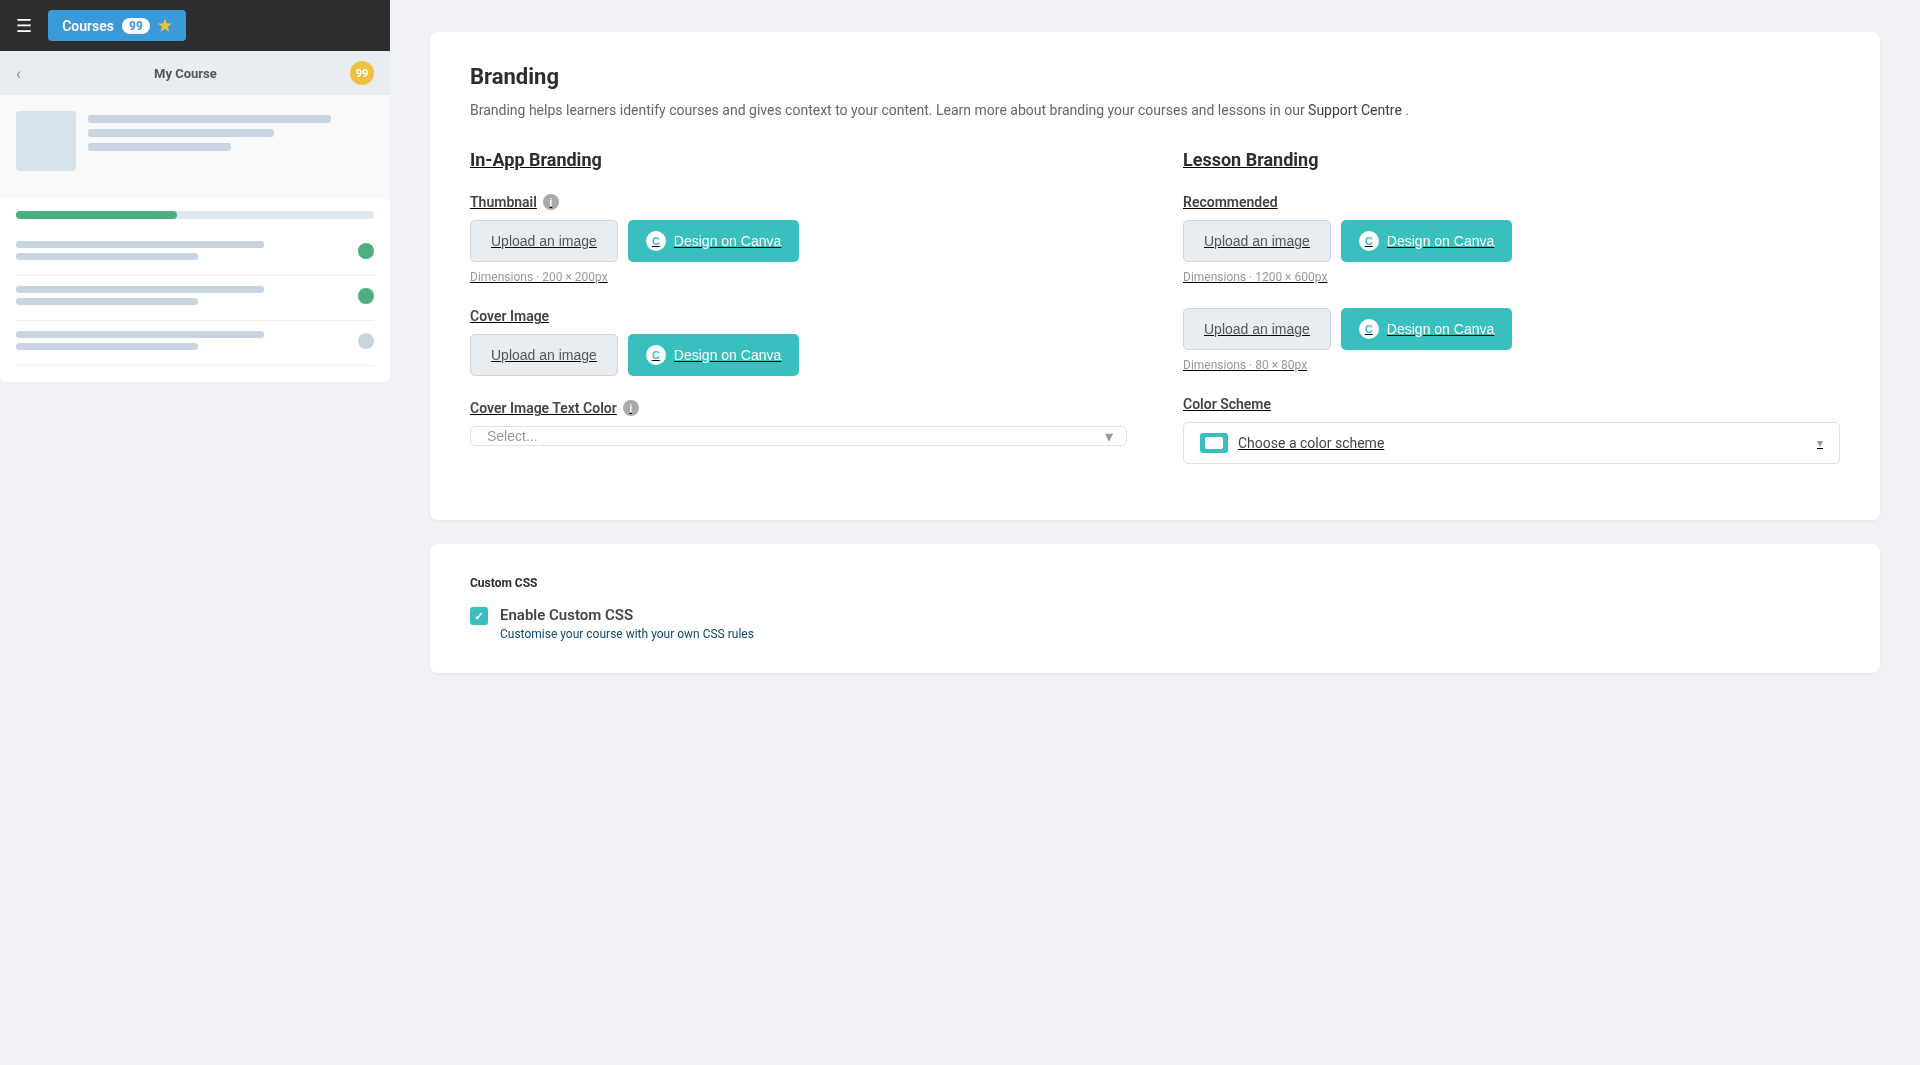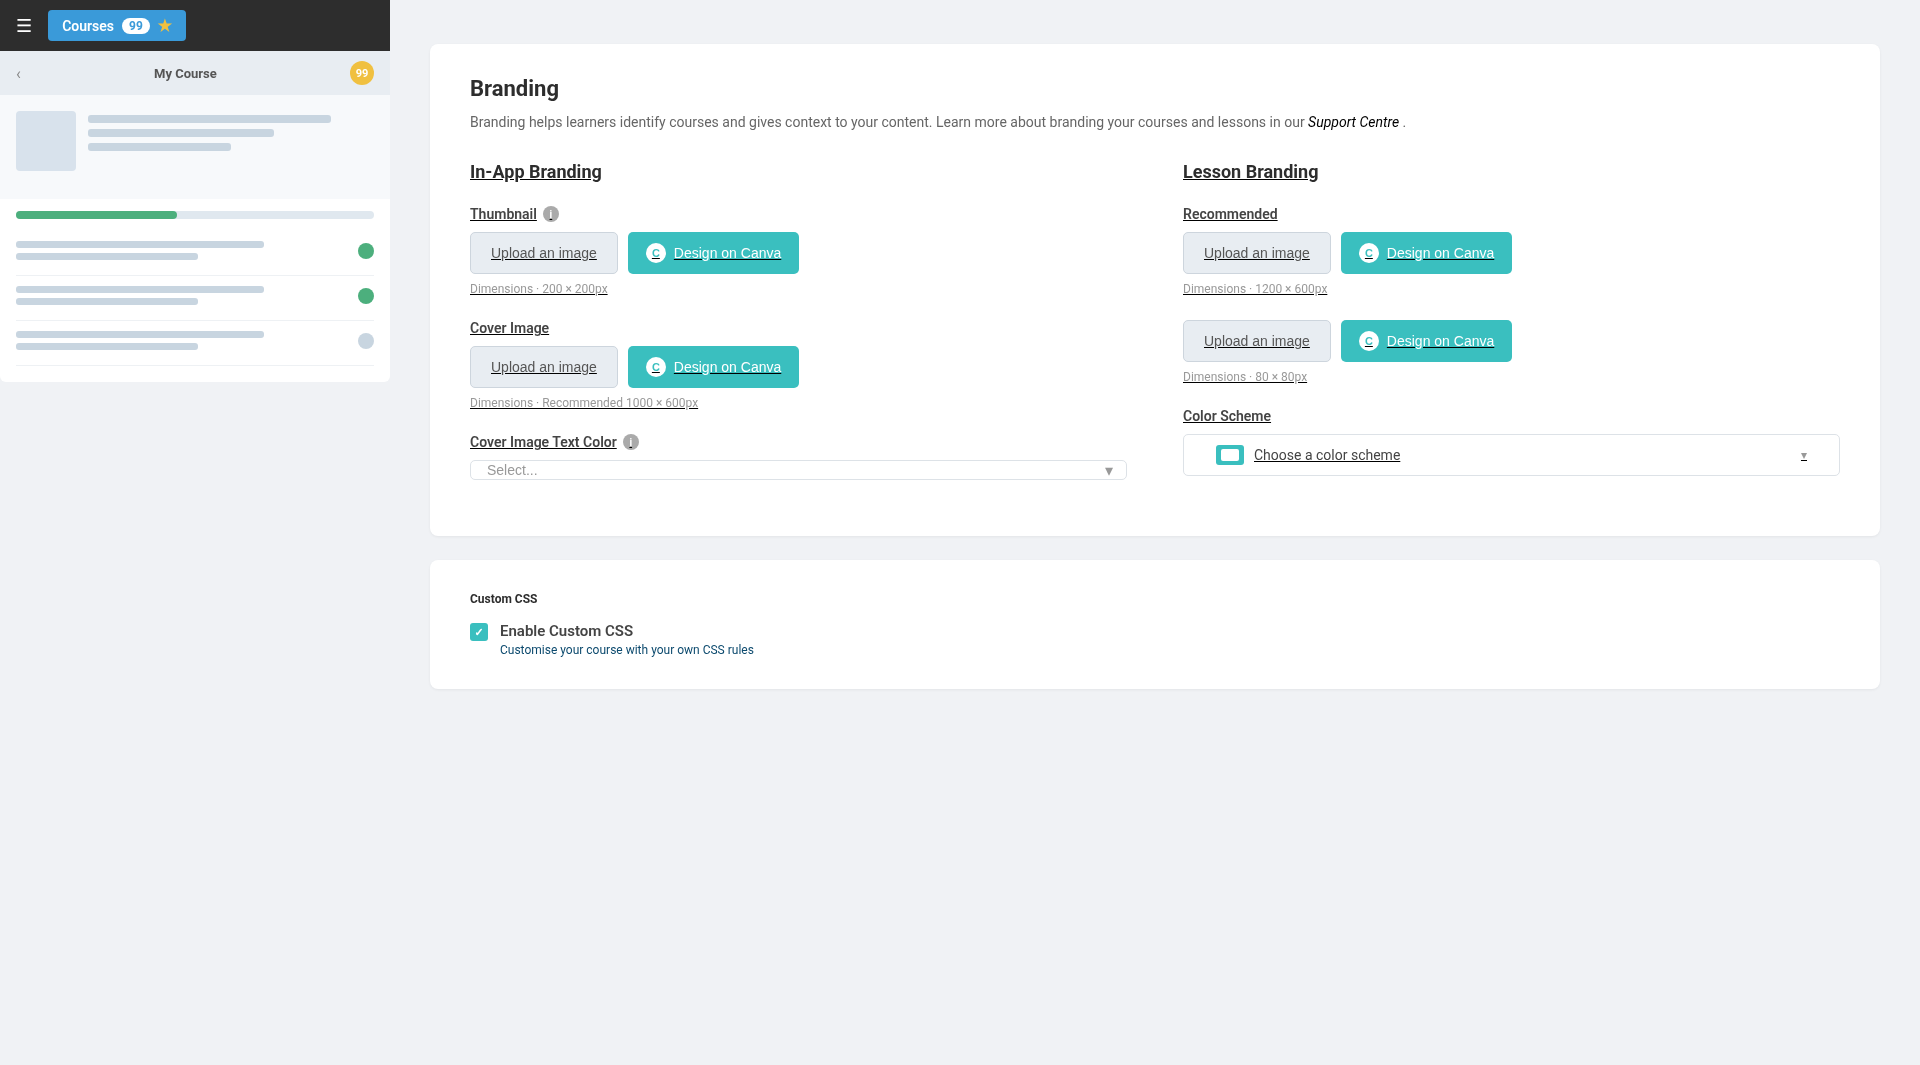--- a/index.html
+++ b/index.html
@@ -186,41 +186,39 @@
       padding: 32px 40px;
       overflow-y: auto;
     }
 
     .section-card {
       background: white;
       border-radius: 8px;
       padding: 32px 40px;
       margin-bottom: 24px;
       box-shadow: 0 1px 3px rgba(0,0,0,0.06);
-      margin-top: 12px;
     }
 
     .section-title {
       font-size: 22px;
       font-weight: 700;
       color: #2d2d2d;
       margin-bottom: 10px;
     }
 
     .section-description {
       font-size: 14px;
       color: #666;
       line-height: 1.6;
       margin-bottom: 28px;
     }
 
     .support-link {
-      color: #000000;
+      color: #404040;
       text-decoration: none;
-      font-style: italic;
     }
 
     .branding-grid {
       display: grid;
       grid-template-columns: 1fr 1fr;
       gap: 56px;
       text-decoration: underline;
     }
 
     .branding-column-title {
@@ -333,21 +331,21 @@
       color: #999;
       pointer-events: none;
     }
 
     .color-scheme-wrapper {
       position: relative;
     }
 
     .color-scheme-inner {
       width: 100%;
-      padding: 10px 32px;
+      padding: 10px 16px;
       border: 1px solid #dde2e7;
       border-radius: 5px;
       background: white;
       display: flex;
       align-items: center;
       gap: 10px;
       cursor: pointer;
     }
 
     .color-scheme-icon {
@@ -519,21 +517,20 @@
           <div class="field-label">
             <span>Cover Image</span>
           </div>
           <div class="upload-row">
             <button class="upload-btn">Upload an image</button>
             <button class="canva-btn">
               <span class="canva-logo">C</span>
               <span>Design on Canva</span>
             </button>
           </div>
-          <div class="dimensions-text">Dimensions · Recommended 1000 × 600px</div>
         </div>
 
         <div class="field-group">
           <div class="field-label">
             <span>Cover Image Text Color</span>
             <span class="info-icon">i</span>
           </div>
           <div class="select-wrapper">
             <select>
               <option value="">Select...</option>

